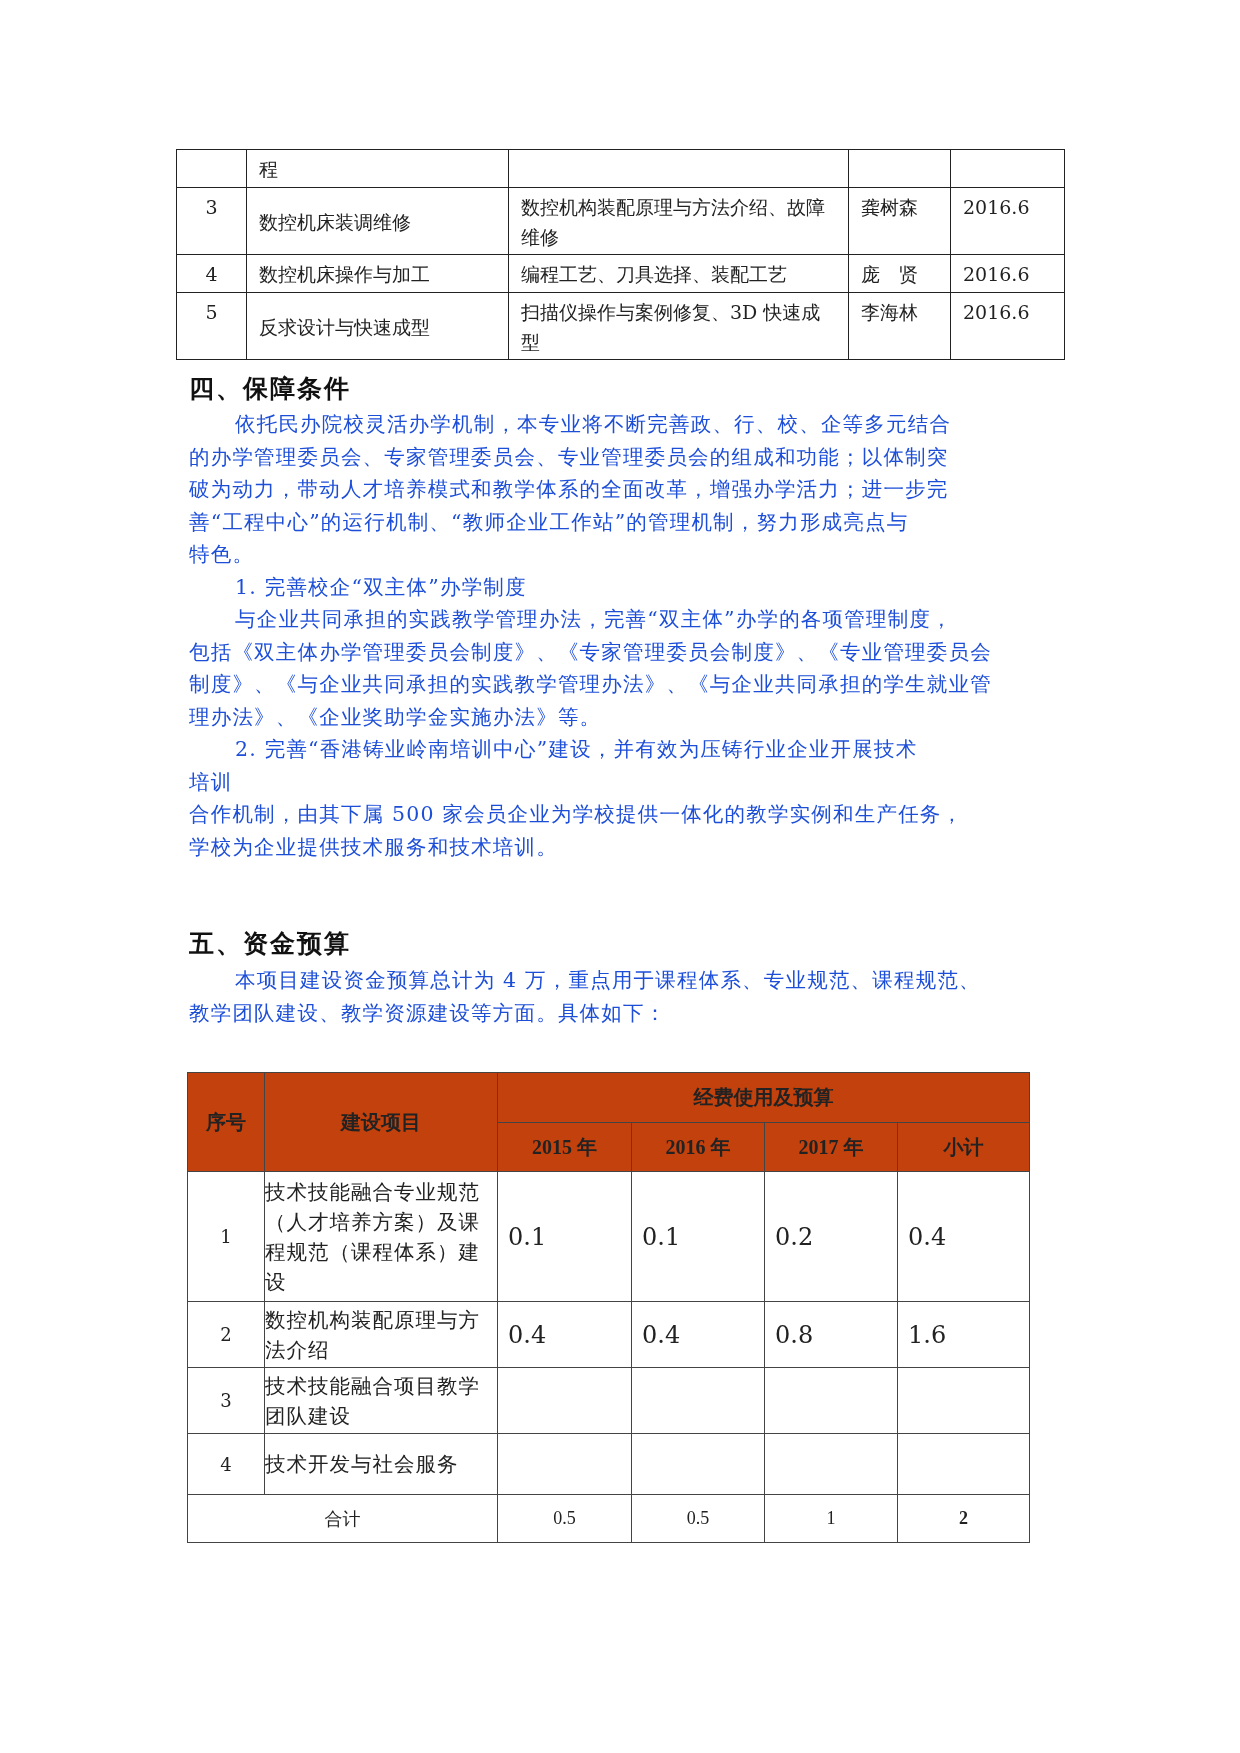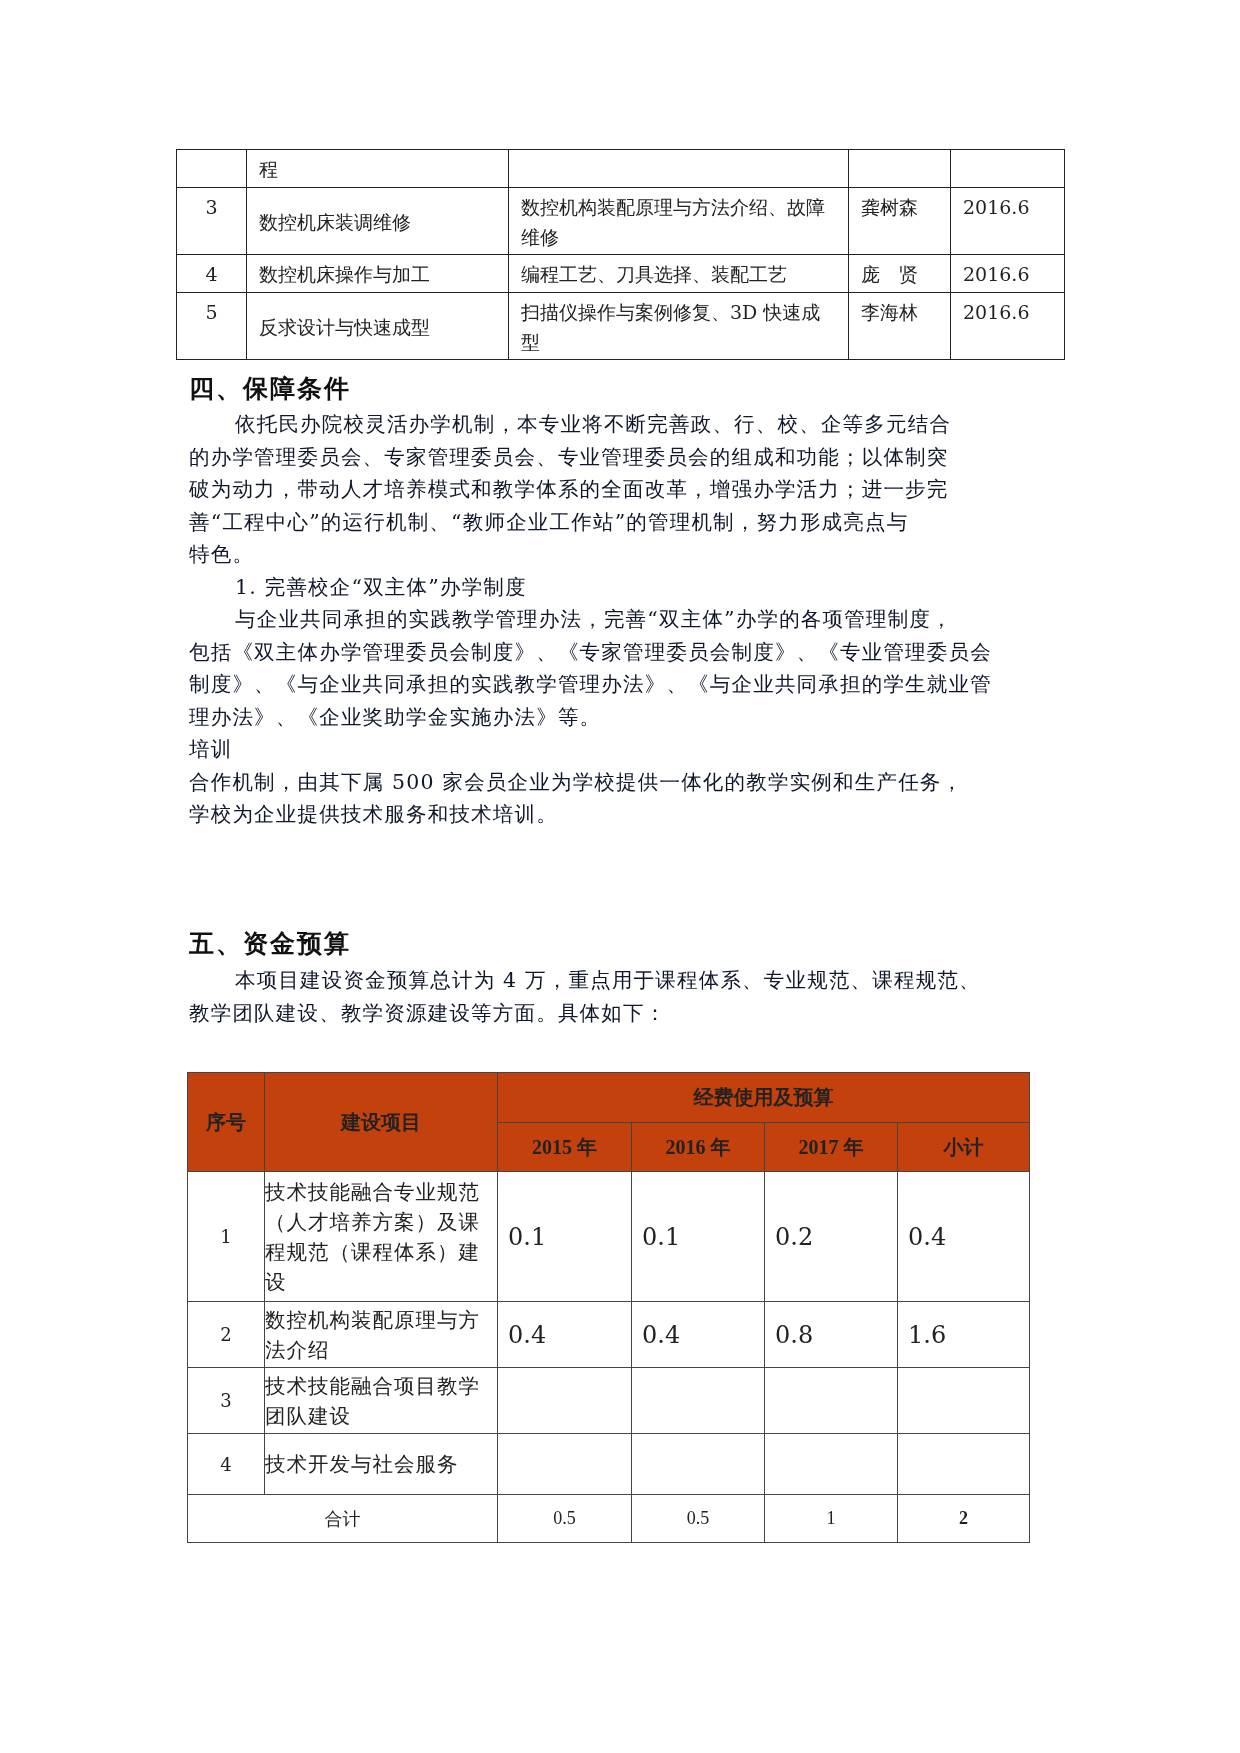--- a/index.html
+++ b/index.html
@@ -10,21 +10,21 @@
   table { border-collapse: collapse; table-layout: fixed; }
   #course-table { position: absolute; left: 176px; top: 149px; width: 888px; }
   #course-table td { border: 1.5px solid #222; font-size: 19px; vertical-align: top;
                      padding: 4px 10px 2px 12px; line-height: 30px; color: #222; }
   #course-table td.num { text-align: center; padding-left: 0; padding-right: 0; }
   #course-table td.mid { vertical-align: middle; }
 
   .heading { position: absolute; left: 189px; font-size: 25px; font-weight: bold;
              font-family: "DejaVu Sans", "Liberation Sans", sans-serif; letter-spacing: 2px; color: #111; }
   .para { position: absolute; left: 189px; width: 870px; font-size: 20.5px; line-height: 32.5px;
-          letter-spacing: 1.2px; color: #0f172a; text-align: justify; }
+          letter-spacing: 1.2px; color: #1d4ed8; text-align: justify; }
   .para .indent { display: inline-block; width: 46px; }
   .line { display: block; white-space: nowrap; }
 
   .caption { position: absolute; left: 231px; top: 1092px; font-size: 18px; color: #333; }
 
   #budget-table { position: absolute; left: 187px; top: 1072px; width: 842px; }
   #budget-table td { border: 1.5px solid #444; font-size: 20px; color: #222; }
   #budget-table tr.hdr td { background: #c2410c; font-weight: bold; text-align: center;
                             font-family: "Liberation Serif", serif; }
   #budget-table td.seq { text-align: center; font-size: 18px; }
@@ -82,20 +82,21 @@
   <span class="line"><span class="indent"></span><span>依托民办院校灵活办学机制，本专业将不断完善政、行、校、企等多元结合</span></span>
   <span class="line">的办学管理委员会、专家管理委员会、专业管理委员会的组成和功能；以体制突</span>
   <span class="line">破为动力，带动人才培养模式和教学体系的全面改革，增强办学活力；进一步完</span>
   <span class="line">善“工程中心”的运行机制、“教师企业工作站”的管理机制，努力形成亮点与</span>
   <span class="line">特色。</span>
   <span class="line"><span class="indent"></span><span>1. 完善校企“双主体”办学制度</span></span>
   <span class="line"><span class="indent"></span><span>与企业共同承担的实践教学管理办法，完善“双主体”办学的各项管理制度，</span></span>
   <span class="line">包括《双主体办学管理委员会制度》、《专家管理委员会制度》、《专业管理委员会</span>
   <span class="line">制度》、《与企业共同承担的实践教学管理办法》、《与企业共同承担的学生就业管</span>
   <span class="line">理办法》、《企业奖助学金实施办法》等。</span>
+  <span class="line"><span class="indent"></span><span>2. 完善“香港铸业岭南培训中心”建设，并有效为压铸行业企业开展技术</span></span>
   <span class="line">培训</span>
   <span class="line">合作机制，由其下属 500 家会员企业为学校提供一体化的教学实例和生产任务，</span>
   <span class="line">学校为企业提供技术服务和技术培训。</span>
 </div>
 
 <div class="heading" style="top:927px">五、资金预算</div>
 
 <div class="para" style="top:964px">
   <span class="line"><span class="indent"></span><span>本项目建设资金预算总计为 4 万，重点用于课程体系、专业规范、课程规范、</span></span>
   <span class="line">教学团队建设、教学资源建设等方面。具体如下：</span>

